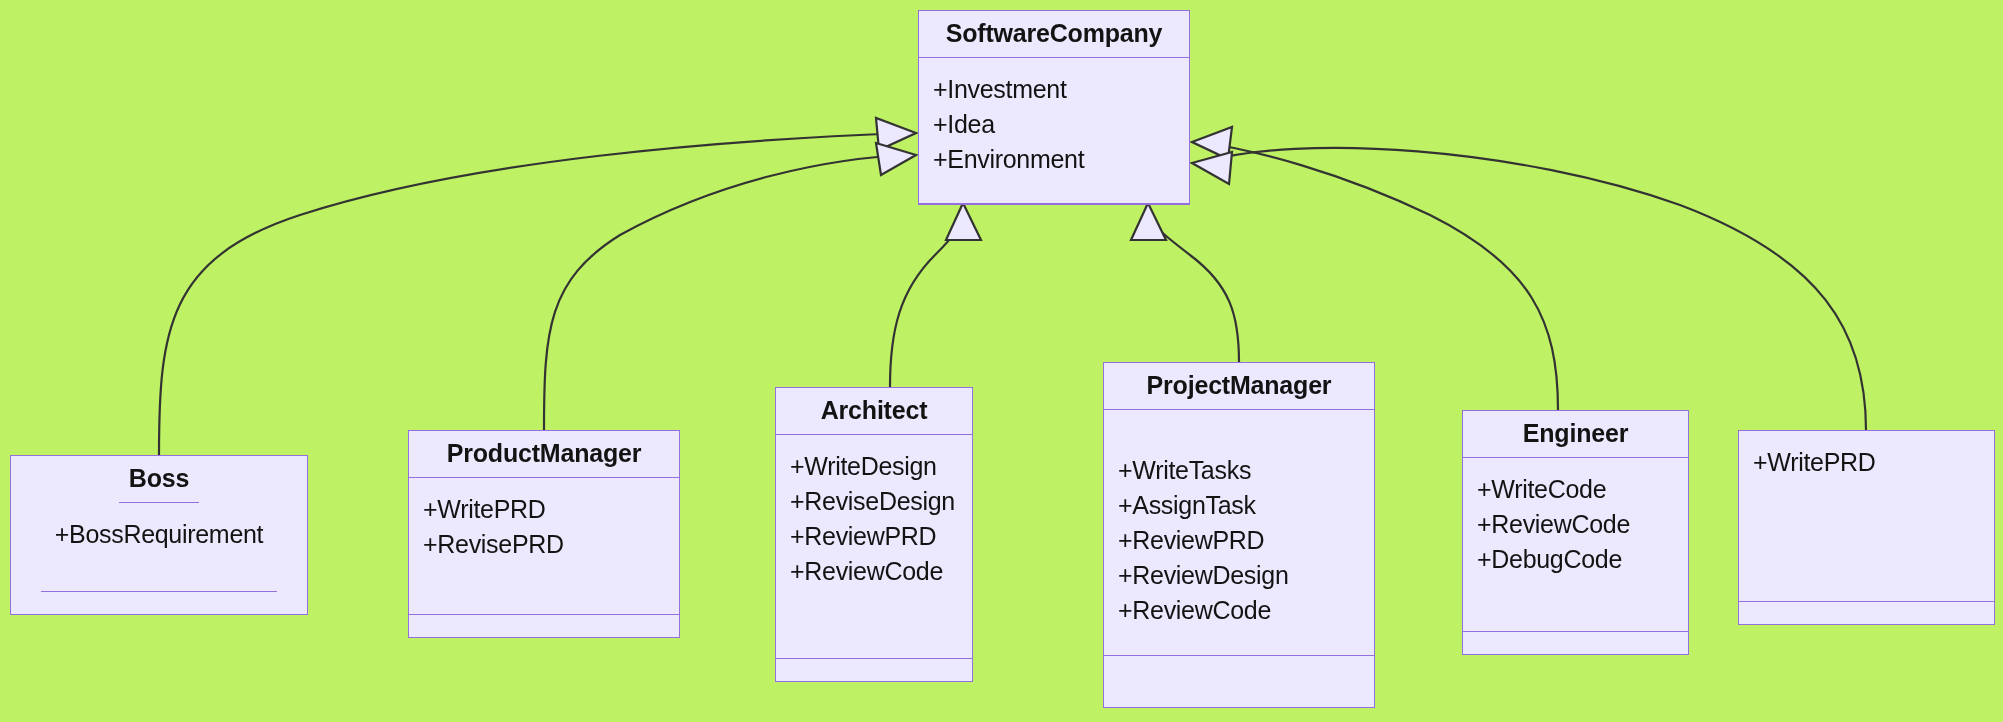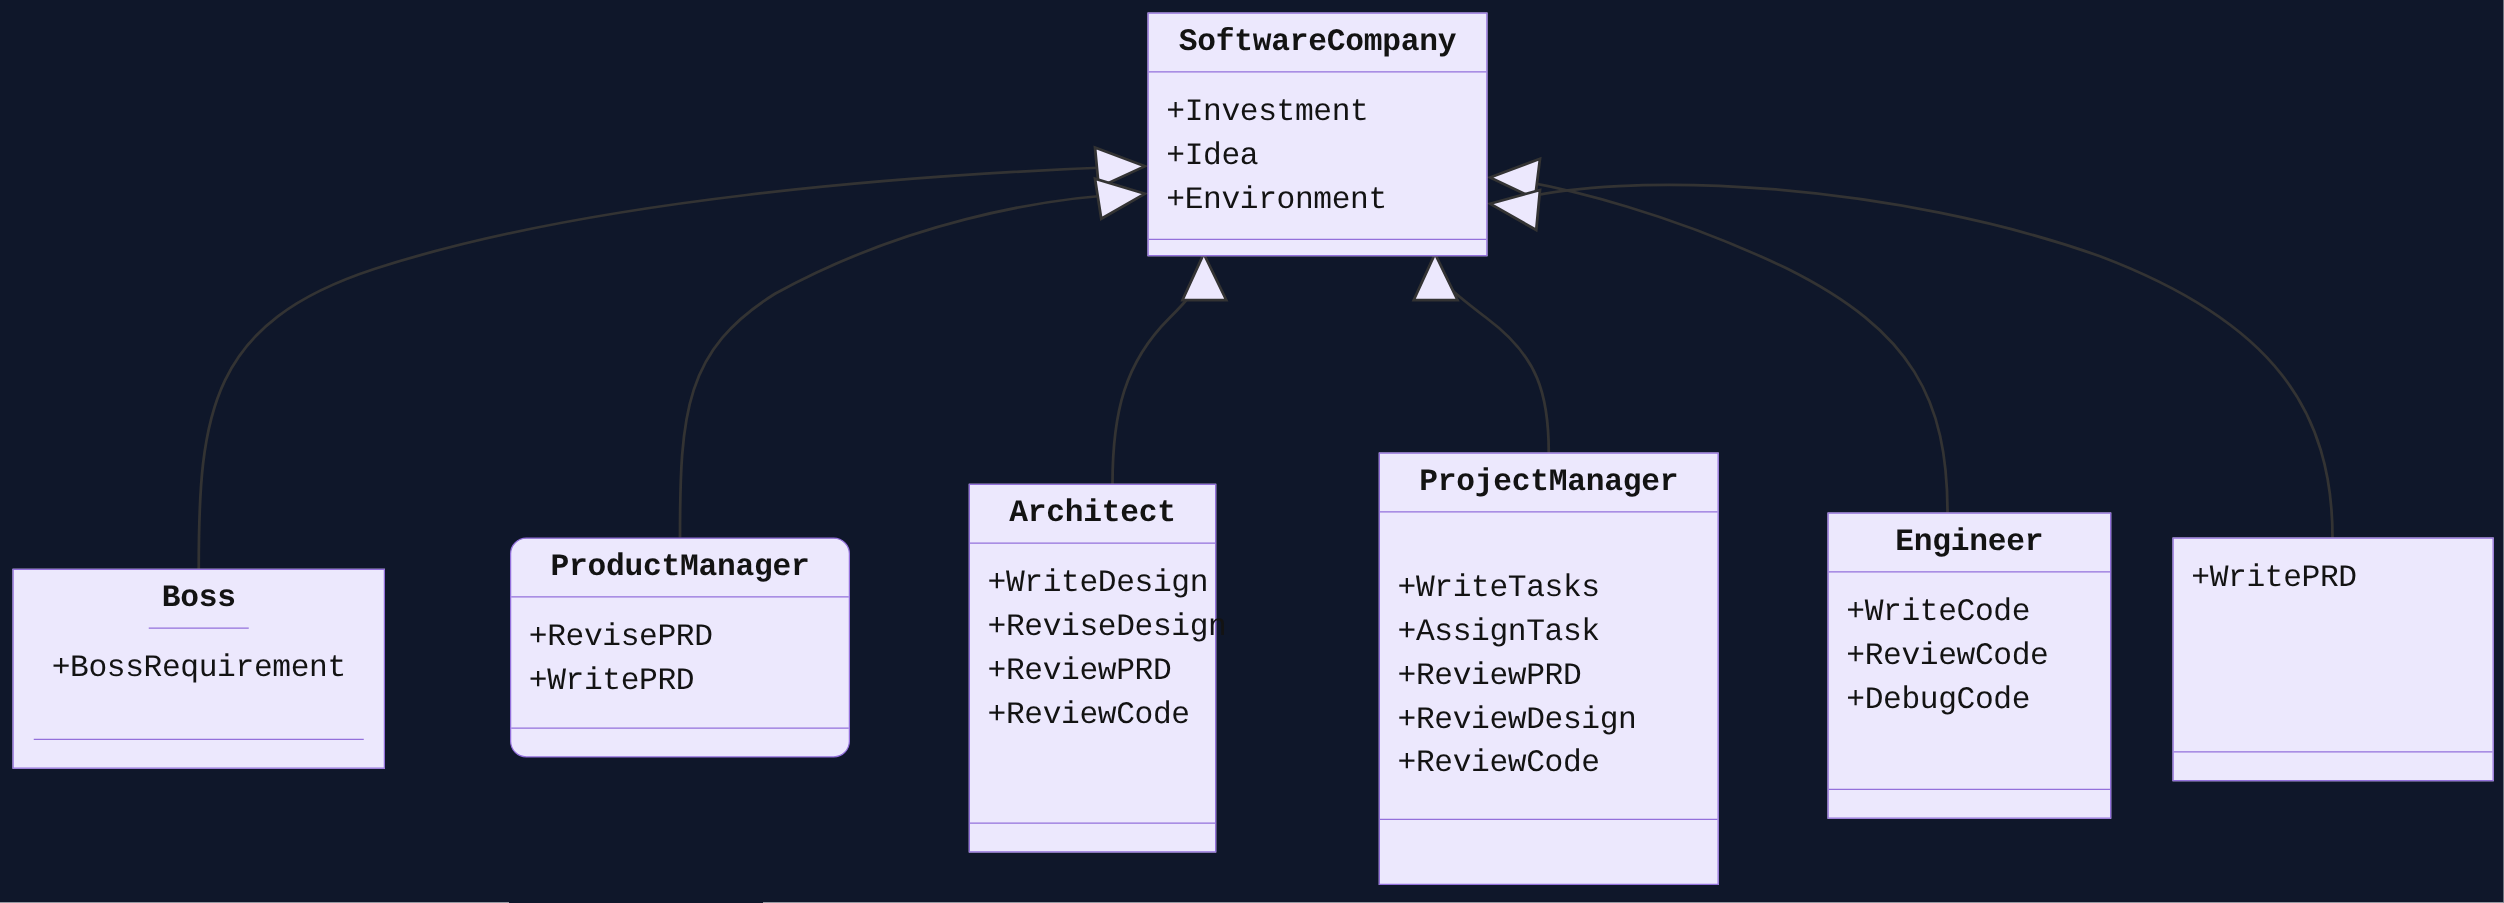--- a/index.html
+++ b/index.html
@@ -4,23 +4,23 @@
 <style>
   html, body {
     margin: 0;
     padding: 0;
     background: #ffffff;
   }
   #diagram-root {
     position: relative;
     width: 2003px;
     height: 722px;
-    background: #0f172a;
+    background: #bef264;
     overflow: hidden;
-    font-family: Liberation Mono, monospace;
+    font-family: Liberation Sans, sans-serif;
   }
   #edge-layer {
     position: absolute;
     left: 0;
     top: 0;
     width: 2003px;
     height: 722px;
     pointer-events: none;
   }
   .uml-class {
@@ -38,21 +38,21 @@
     font-weight: bold;
     font-size: 25px;
     color: #131313;
     padding: 8px 10px 9px 10px;
     border-bottom: 1.6px solid #9370DB;
     white-space: nowrap;
     letter-spacing: -0.2px;
   }
   .class-members {
     box-sizing: border-box;
-    padding: 14px 14px 14px 14px;
+    padding: 14px 14px 26px 14px;
     border-bottom: 1.6px solid #9370DB;
     flex: 1 1 auto;
   }
   .member-row {
     font-size: 25px;
     color: #131313;
     line-height: 35px;
     white-space: nowrap;
     letter-spacing: -0.3px;
   }
@@ -97,25 +97,25 @@
   </div>
 
   <div class="uml-class" id="cls-boss" style="left:10px; top:455px; width:298px; height:160px;align-items:center;">
     <div class="class-title">Boss</div>
     <div class="class-members">
       <div class="member-row">+BossRequirement</div>
     </div>
     <div class="class-methods"></div>
   </div>
 
-  <div class="uml-class" id="cls-product-manager" style="left:408px; top:430px; width:272px; height:176px;border-radius:13px;">
+  <div class="uml-class" id="cls-product-manager" style="left:408px; top:430px; width:272px; height:208px;">
     <div class="class-title">ProductManager</div>
     <div class="class-members">
+      <div class="member-row">+WritePRD</div>
       <div class="member-row">+RevisePRD</div>
-      <div class="member-row">+WritePRD</div>
     </div>
     <div class="class-methods"></div>
   </div>
 
   <div class="uml-class" id="cls-architect" style="left:775px; top:387px; width:198px; height:295px;">
     <div class="class-title">Architect</div>
     <div class="class-members">
       <div class="member-row">+WriteDesign</div>
       <div class="member-row">+ReviseDesign</div>
       <div class="member-row">+ReviewPRD</div>

